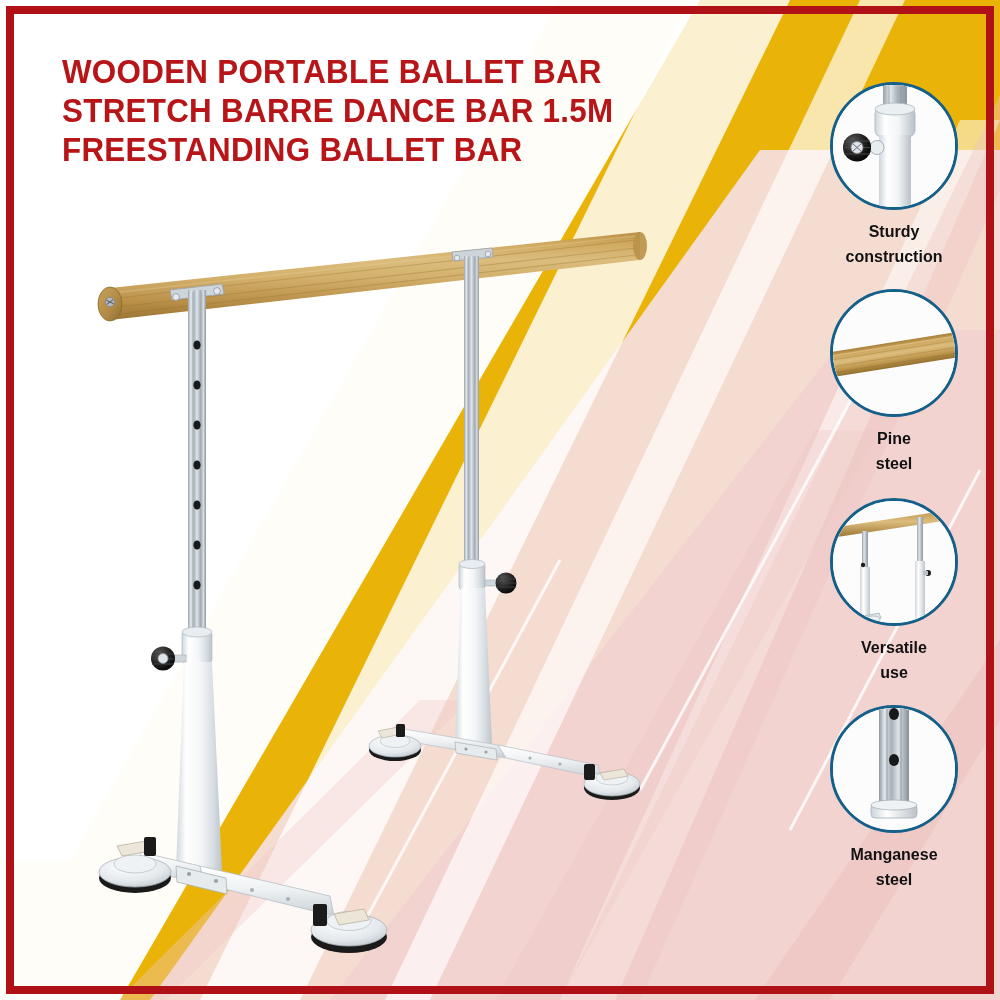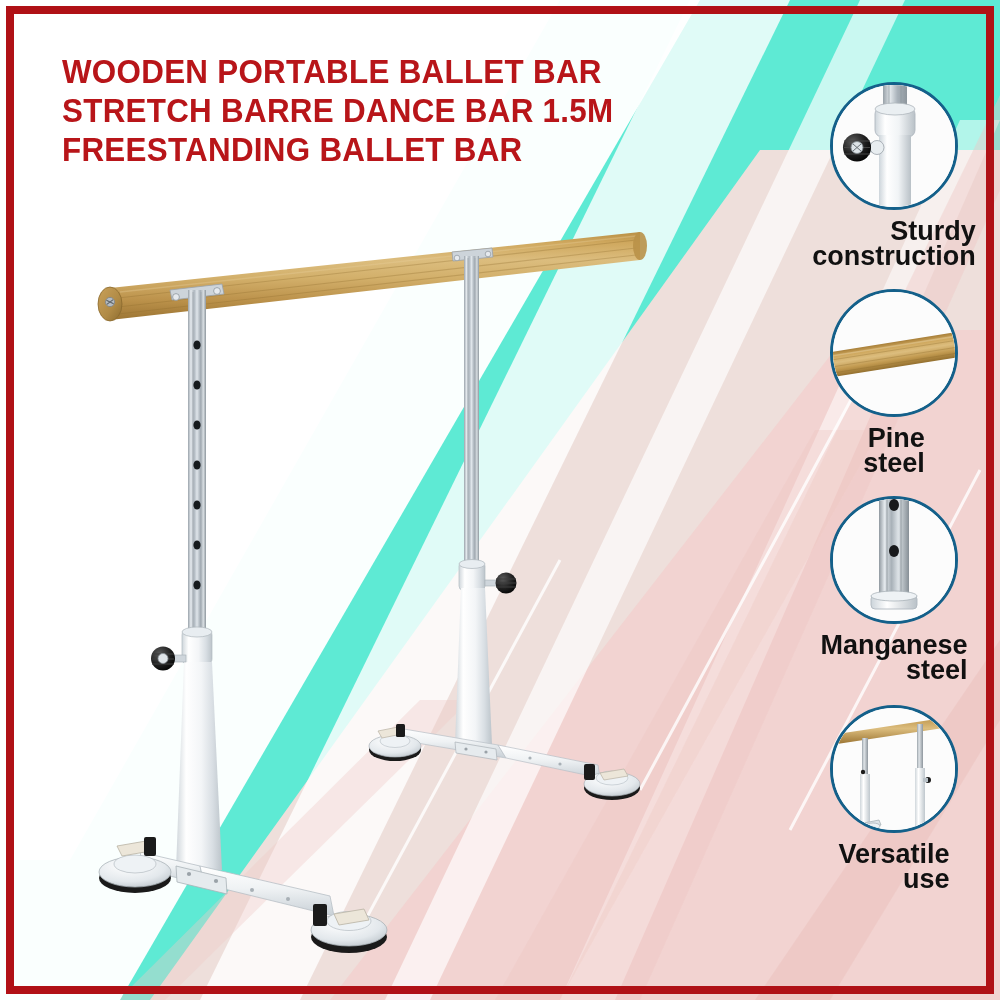--- a/index.html
+++ b/index.html
@@ -2,21 +2,21 @@
 <html><head>
 <meta charset="utf-8">
 <style>
   html,body{margin:0;padding:0;}
   body{
     width:1000px;height:1000px;
     background:#ffffff;
     font-family:"Liberation Sans","DejaVu Sans",sans-serif;
     overflow:hidden;
   }
-  #stage{position:relative;width:1000px;height:1000px;overflow:hidden;background:#5eead4;}
+  #stage{position:relative;width:1000px;height:1000px;overflow:hidden;background:#eab308;}
 
   
   .bg-art{position:absolute;inset:0;overflow:hidden;z-index:0;}
 
   
   .frame{
     position:absolute;left:6px;top:6px;right:6px;bottom:6px;
     border:8px solid #b01116;
     box-sizing:border-box;
     z-index:40;pointer-events:none;
@@ -50,24 +50,24 @@
   .feature{width:198px;display:flex;flex-direction:column;align-items:center;}
   .f-circle{
     width:128px;height:128px;border-radius:50%;
     border:3px solid #14608a;
     background:#fbfbfb;
     overflow:hidden;position:relative;
     box-sizing:border-box;
   }
   .f-label{
     margin-top:9px;
-    text-align:right;
+    text-align:center;
     color:#111111;
     font-weight:bold;
-    font-size:27px;
+    font-size:16px;
     line-height:25px;
     font-family:"Liberation Sans","DejaVu Sans",sans-serif;
   }
   .f1{margin-top:22px;}
   .f2{margin-top:20px;}
   .f3{margin-top:20px;}
   .f4{margin-top:22px;}
 </style>
 </head>
 <body>
@@ -393,20 +393,63 @@
             <line x1="-12" y1="54" x2="138" y2="54" stroke="#e7cf9e" stroke-width="1.6" opacity="0.5"></line>
           </g>
         </svg>
       </div>
       <div class="f-label">
         <span>Pine</span><br>
         <span>steel</span>
       </div>
     </div>
 
+    <div class="feature f4">
+      <div class="f-circle">
+        <svg width="124" height="124" viewBox="0 0 124 124">
+          <defs>
+            <linearGradient id="wd4" x1="0" y1="0" x2="0" y2="1">
+              <stop offset="0%" stop-color="#b98f45"></stop>
+                <stop offset="45%" stop-color="#dcbd7e"></stop>
+              <stop offset="100%" stop-color="#9c7533"></stop>
+            </linearGradient>
+            <linearGradient id="wp4" x1="0" y1="0" x2="1" y2="0">
+              <stop offset="0%" stop-color="#cfd6db"></stop>
+                <stop offset="35%" stop-color="#ffffff"></stop>
+              <stop offset="100%" stop-color="#bfc7cd"></stop>
+            </linearGradient>
+            <linearGradient id="cp4" x1="0" y1="0" x2="1" y2="0">
+              <stop offset="0%" stop-color="#9aa3aa"></stop>
+                <stop offset="35%" stop-color="#e0e5e9"></stop>
+              <stop offset="100%" stop-color="#8e969d"></stop>
+            </linearGradient>
+          </defs>
+          <rect width="124" height="124" fill="#fcfcfc"></rect>
+
+          <polygon points="4,26 124,8 124,18 4,36" fill="url(#wd4)"></polygon>
+
+          <rect x="29" y="30" width="6" height="38" fill="url(#cp4)"></rect>
+          <rect x="27" y="66" width="10" height="54" fill="url(#wp4)"></rect>
+          <circle cx="30" cy="64" r="2.2" fill="#1c1c1c"></circle>
+
+          <path d="M26,116 L46,112 L48,117 L28,121 Z" fill="#dfe4e8" stroke="#aab2b8" stroke-width="0.8"></path>
+          <ellipse cx="40" cy="118" rx="7" ry="3" fill="#eef2f5" stroke="#a8b0b6" stroke-width="0.7"></ellipse>
+
+          <rect x="84" y="16" width="6" height="46" fill="url(#cp4)"></rect>
+          <rect x="82" y="60" width="10" height="58" fill="url(#wp4)"></rect>
+          <circle cx="95" cy="72" r="3" fill="#1c1c1c"></circle>
+          <rect x="90" y="70" width="5" height="4" fill="#b9c1c7"></rect>
+        </svg>
+      </div>
+      <div class="f-label">
+        <span>Versatile</span><br>
+        <span>use</span>
+      </div>
+    </div>
+
     <div class="feature f3">
       <div class="f-circle">
         <svg width="124" height="124" viewBox="0 0 124 124">
           <defs>
             <linearGradient id="cp3" x1="0" y1="0" x2="1" y2="0">
               <stop offset="0%" stop-color="#8f989f"></stop>
                 <stop offset="18%" stop-color="#e3e8ec"></stop>
               <stop offset="42%" stop-color="#a8b1b8"></stop>
                 <stop offset="64%" stop-color="#dde3e7"></stop>
               <stop offset="100%" stop-color="#868f96"></stop>
@@ -431,60 +474,17 @@
           <rect x="38" y="96" width="46" height="14" rx="4" fill="url(#wp3)" stroke="#b0b8bf" stroke-width="0.9"></rect>
           <ellipse cx="61" cy="97" rx="23" ry="5" fill="#eef2f5" stroke="#aab2b9" stroke-width="0.8"></ellipse>
         </svg>
       </div>
       <div class="f-label">
         <span>Manganese</span><br>
         <span>steel</span>
       </div>
     </div>
 
-    <div class="feature f4">
-      <div class="f-circle">
-        <svg width="124" height="124" viewBox="0 0 124 124">
-          <defs>
-            <linearGradient id="wd4" x1="0" y1="0" x2="0" y2="1">
-              <stop offset="0%" stop-color="#b98f45"></stop>
-                <stop offset="45%" stop-color="#dcbd7e"></stop>
-              <stop offset="100%" stop-color="#9c7533"></stop>
-            </linearGradient>
-            <linearGradient id="wp4" x1="0" y1="0" x2="1" y2="0">
-              <stop offset="0%" stop-color="#cfd6db"></stop>
-                <stop offset="35%" stop-color="#ffffff"></stop>
-              <stop offset="100%" stop-color="#bfc7cd"></stop>
-            </linearGradient>
-            <linearGradient id="cp4" x1="0" y1="0" x2="1" y2="0">
-              <stop offset="0%" stop-color="#9aa3aa"></stop>
-                <stop offset="35%" stop-color="#e0e5e9"></stop>
-              <stop offset="100%" stop-color="#8e969d"></stop>
-            </linearGradient>
-          </defs>
-          <rect width="124" height="124" fill="#fcfcfc"></rect>
-
-          <polygon points="4,26 124,8 124,18 4,36" fill="url(#wd4)"></polygon>
-
-          <rect x="29" y="30" width="6" height="38" fill="url(#cp4)"></rect>
-          <rect x="27" y="66" width="10" height="54" fill="url(#wp4)"></rect>
-          <circle cx="30" cy="64" r="2.2" fill="#1c1c1c"></circle>
-
-          <path d="M26,116 L46,112 L48,117 L28,121 Z" fill="#dfe4e8" stroke="#aab2b8" stroke-width="0.8"></path>
-          <ellipse cx="40" cy="118" rx="7" ry="3" fill="#eef2f5" stroke="#a8b0b6" stroke-width="0.7"></ellipse>
-
-          <rect x="84" y="16" width="6" height="46" fill="url(#cp4)"></rect>
-          <rect x="82" y="60" width="10" height="58" fill="url(#wp4)"></rect>
-          <circle cx="95" cy="72" r="3" fill="#1c1c1c"></circle>
-          <rect x="90" y="70" width="5" height="4" fill="#b9c1c7"></rect>
-        </svg>
-      </div>
-      <div class="f-label">
-        <span>Versatile</span><br>
-        <span>use</span>
-      </div>
-    </div>
-
   </div>
 
   <div class="frame"></div>
 
 </div>
 
 </body></html>

